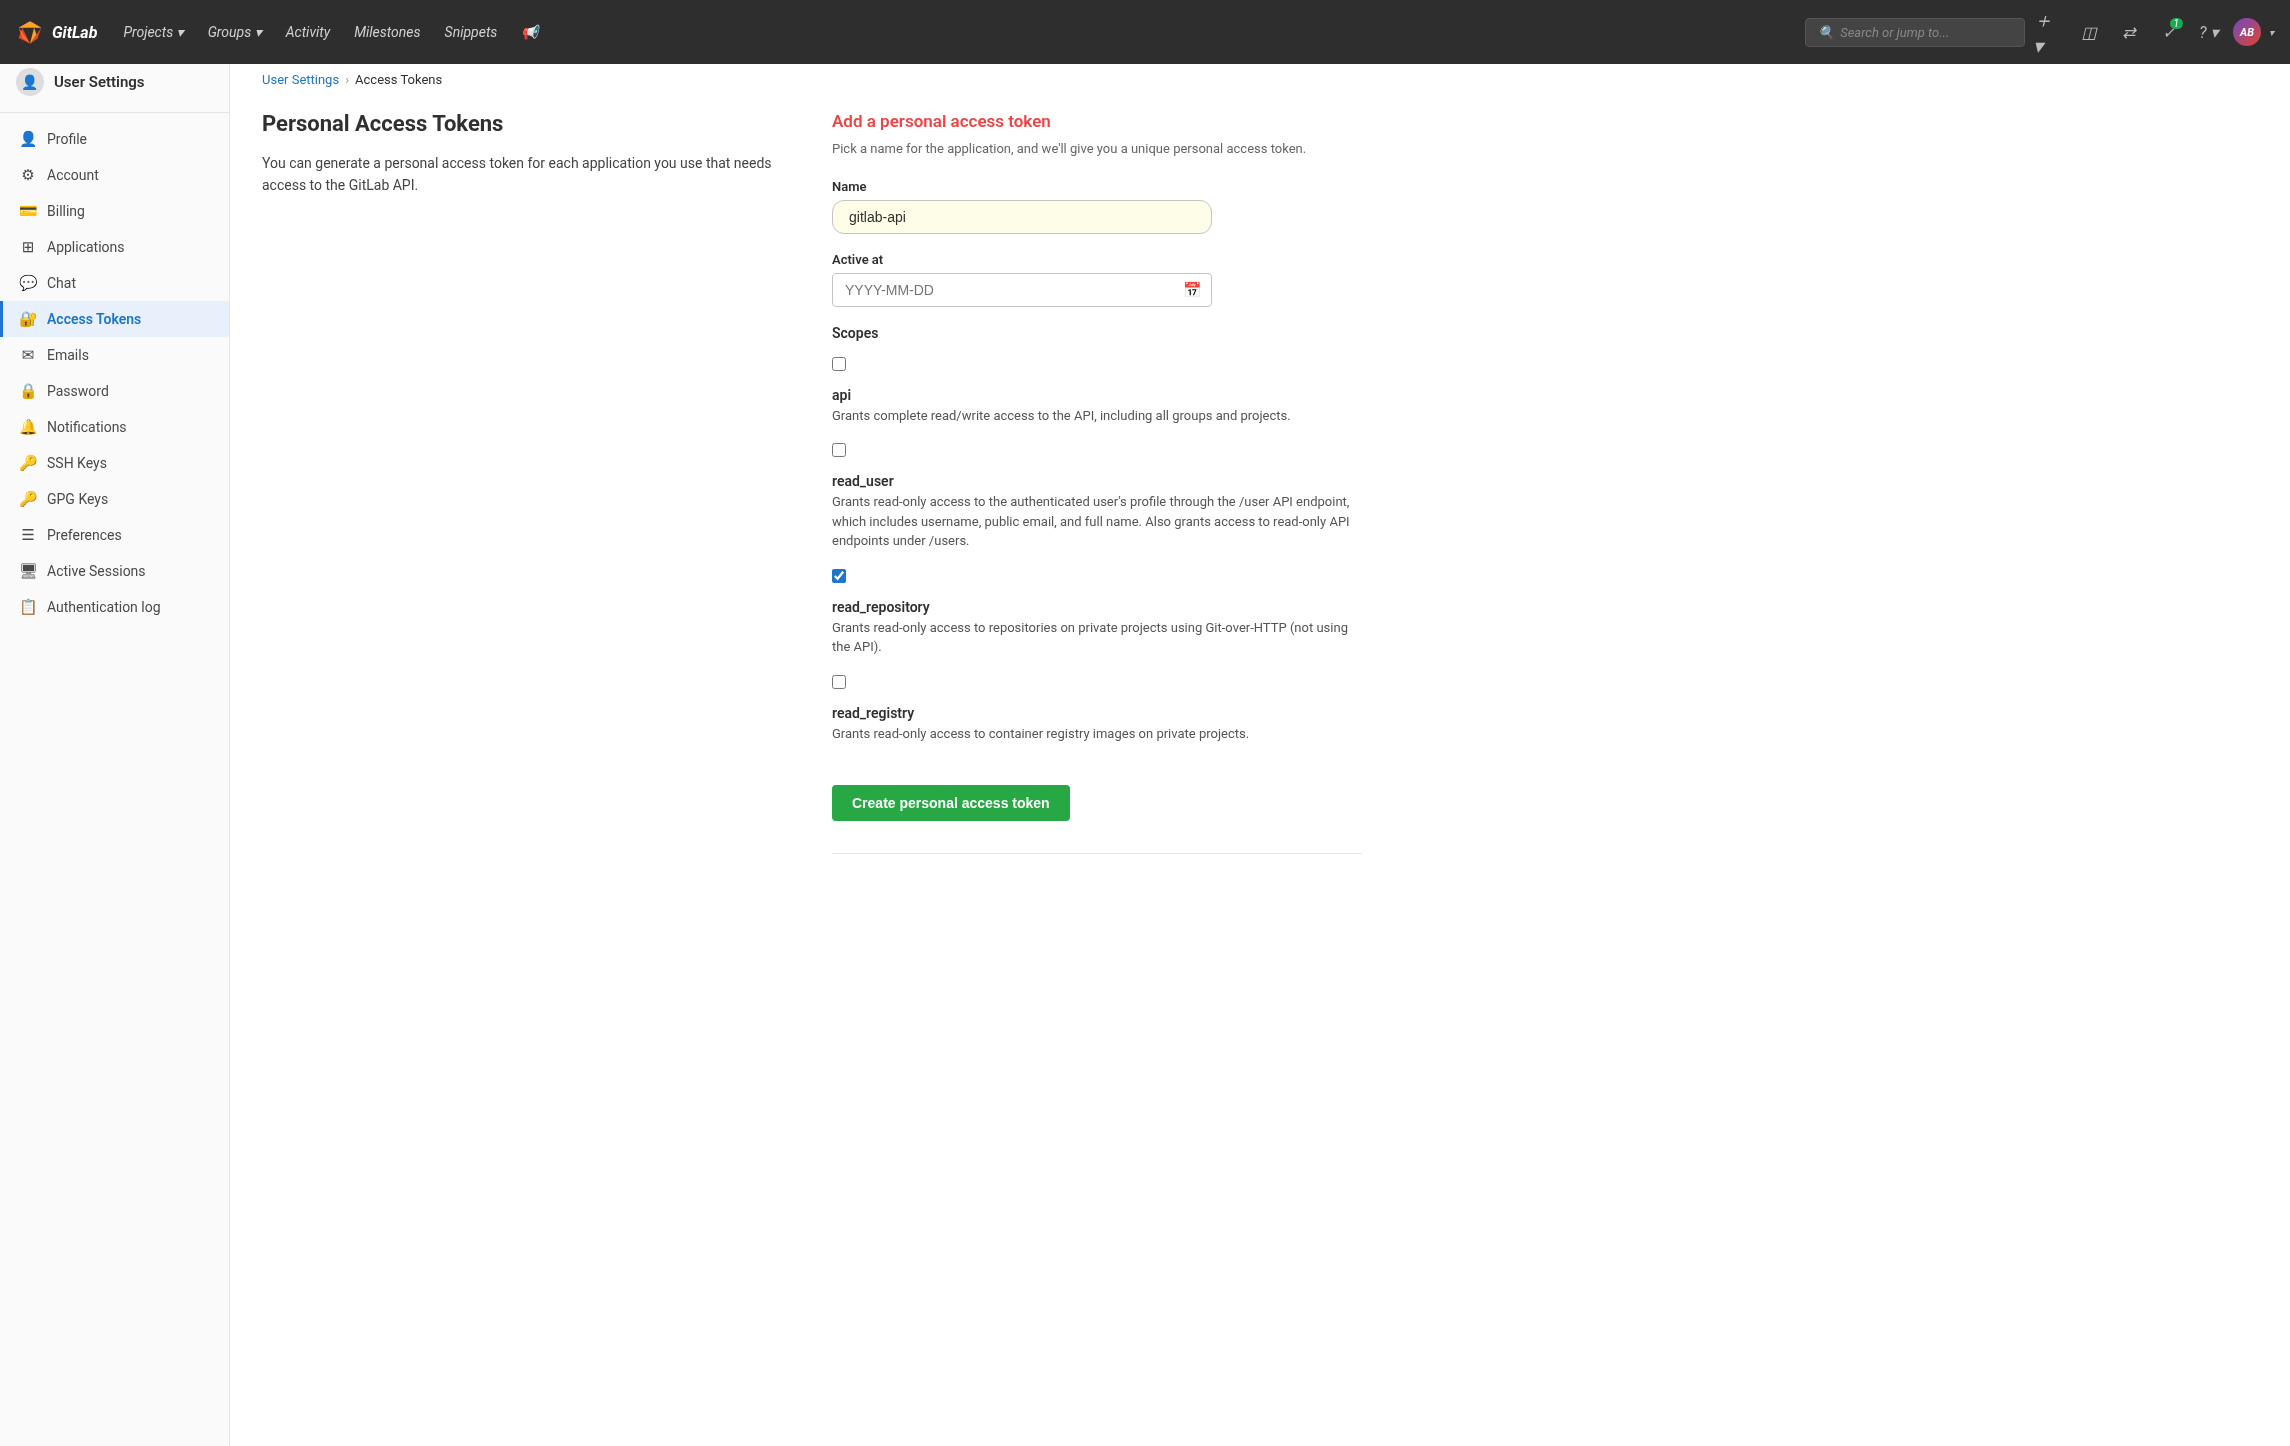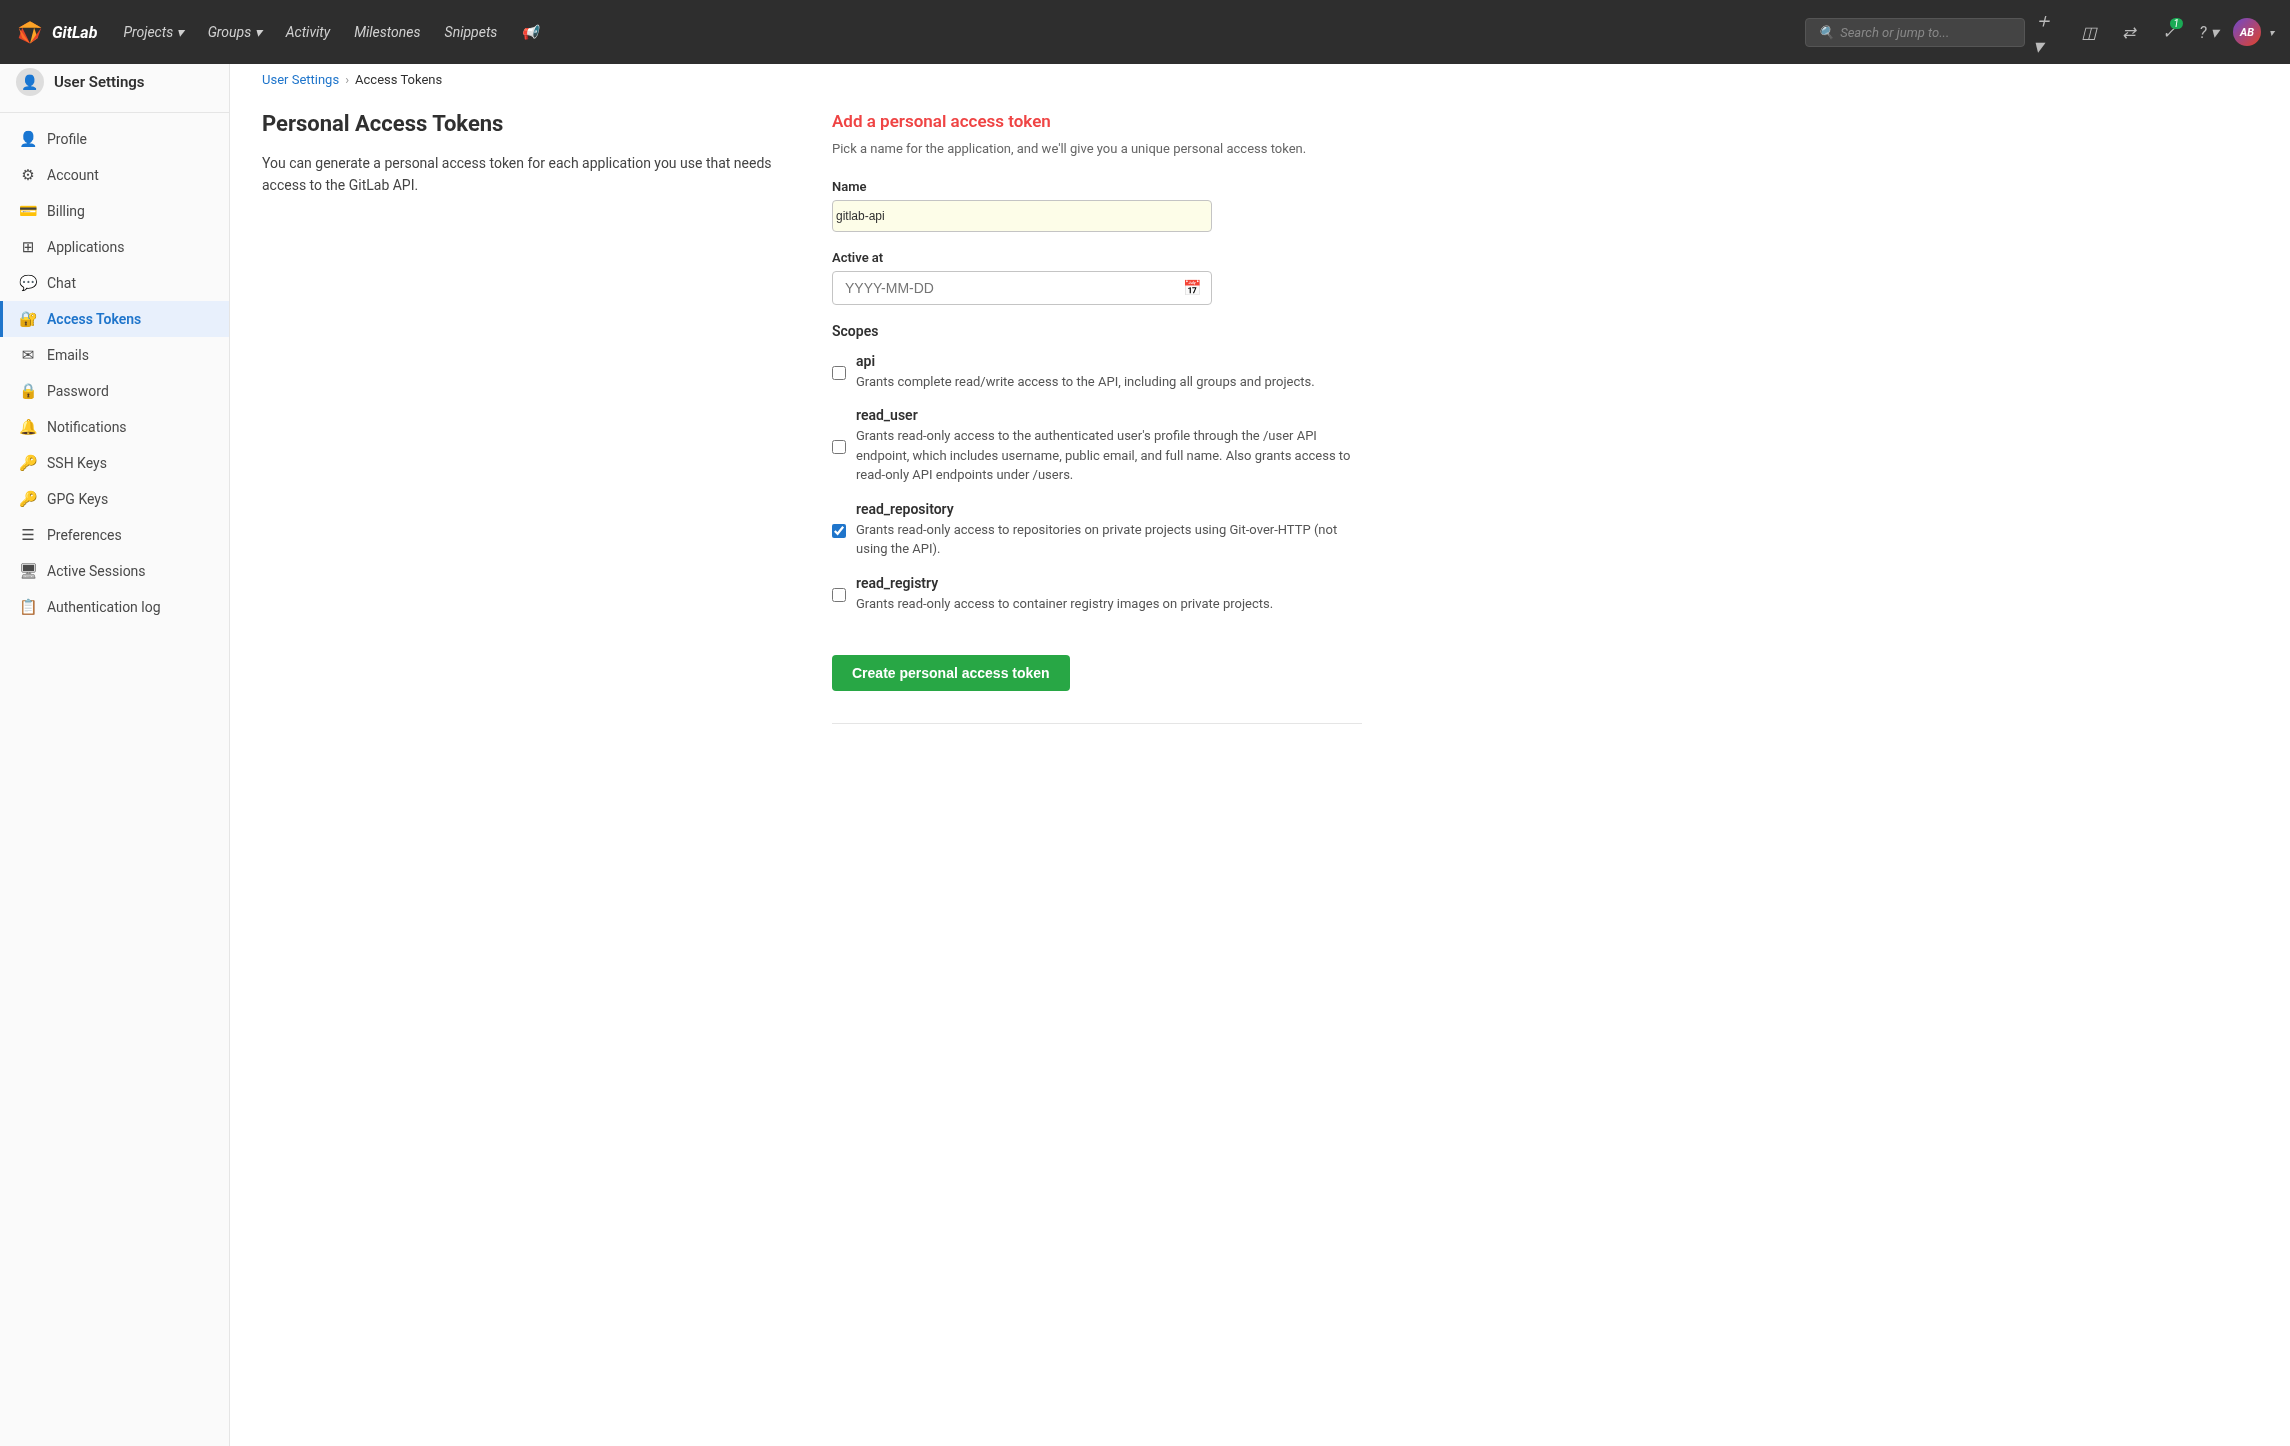--- a/index.html
+++ b/index.html
@@ -216,24 +216,24 @@
     .form-label {
       display: block;
       font-weight: 600;
       font-size: 13px;
       color: #303030;
       margin-bottom: 6px;
     }
     .form-input {
       width: 100%;
       max-width: 380px;
-      padding: 8px 3px;
+      padding: 8px 16px;
       border: 1px solid #c4c4c4;
-      border-radius: 4px;
-      font-size: 12px;
+      border-radius: 12px;
+      font-size: 14px;
       color: #303030;
       background: #fdfde8;
       outline: none;
     }
     .input-with-icon {
       position: relative;
       max-width: 380px;
     }
     .input-with-icon input {
       width: 100%;
@@ -255,23 +255,24 @@
 
     
     .scopes-title {
       font-weight: 600;
       font-size: 14px;
       color: #303030;
       margin-bottom: 14px;
     }
     .scope-item {
       display: flex;
-      align-items: center;
-      gap: 10px;
+      align-items: flex-start;
+      gap: 16px;
       margin-bottom: 16px;
+      flex-direction: column;
     }
     .scope-checkbox {
       margin-top: 2px;
       width: 14px;
       height: 14px;
       flex-shrink: 0;
       accent-color: #1f75cb;
       cursor: pointer;
     }
     .scope-checkbox.checked-blue {

